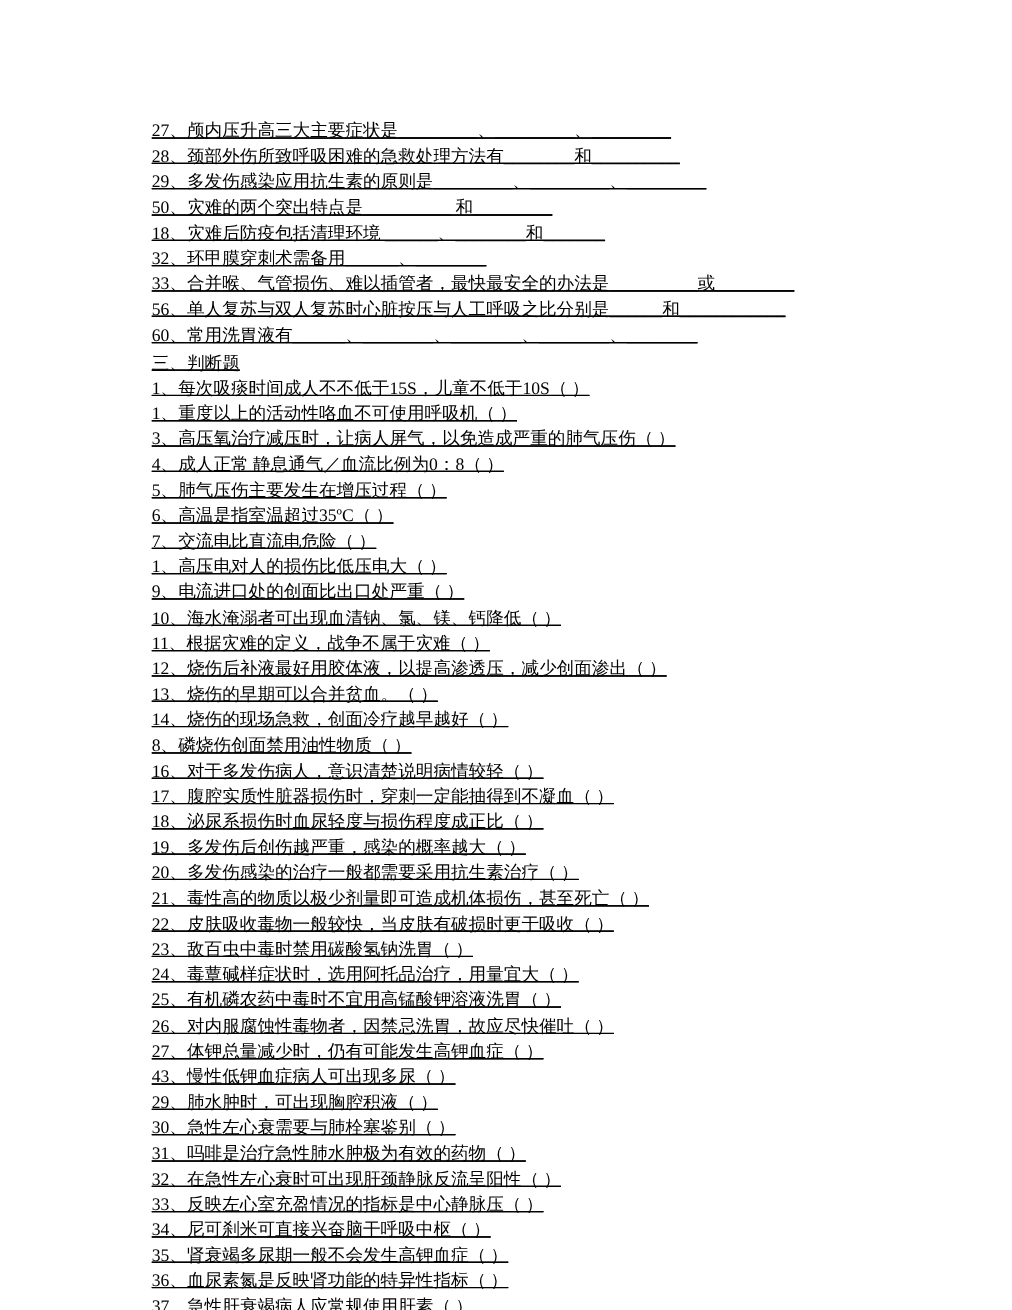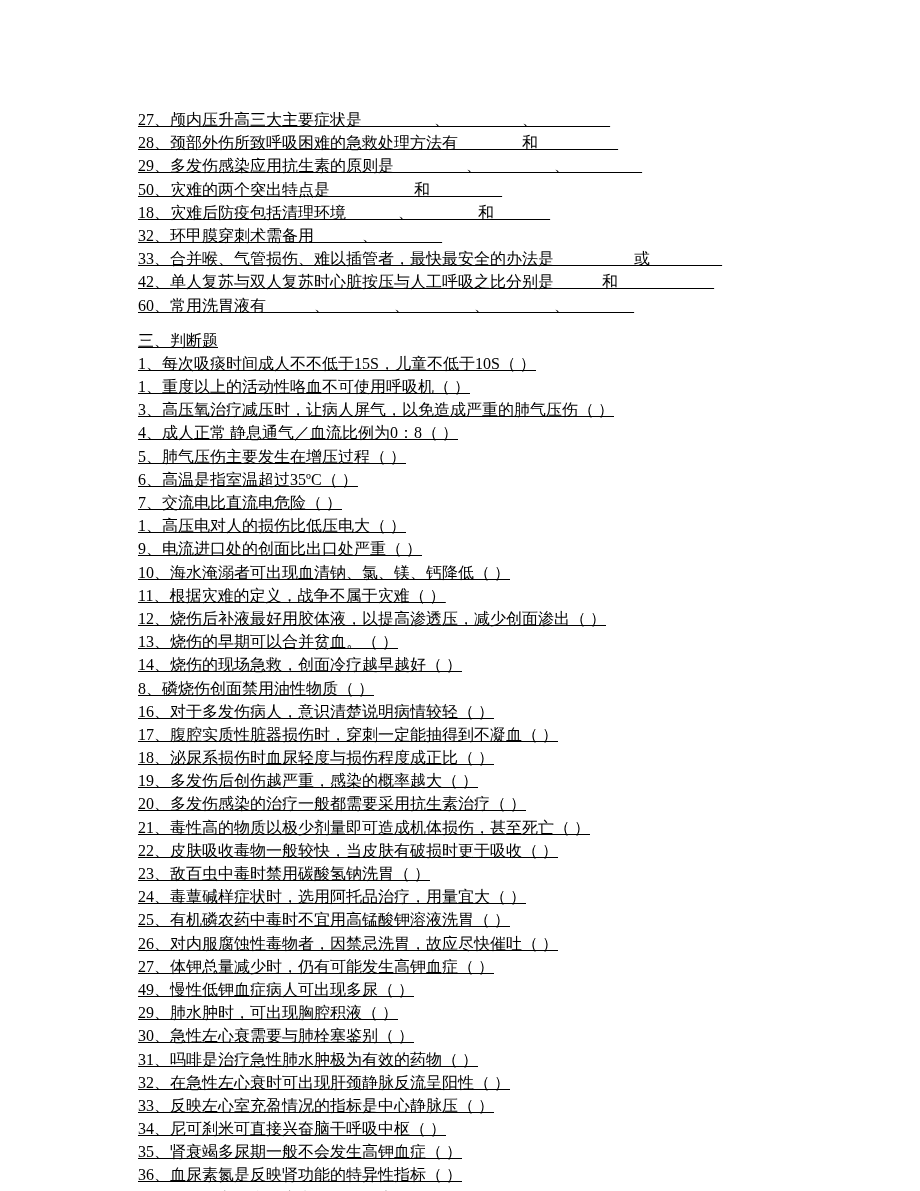--- a/index.html
+++ b/index.html
@@ -7,33 +7,33 @@
       width: 920px;
       height: 1191px;
       background: #fff;
       font-family: "SimSun", "宋体", serif;
       font-size: 16px;
       line-height: 1.45;
       color: #000;
       padding: 108px 70px 0 138px;
     }
     .line { white-space: nowrap; }
-    .section-title { margin-top: 12px; }
+    .section-title { margin-top: 2px; }
   </style>
 </head>
 <body>
 
 <div class="line">27、颅内压升高三大主要症状是_________、_________、_________</div>
 <div class="line">28、颈部外伤所致呼吸困难的急救处理方法有________和__________</div>
 <div class="line">29、多发伤感染应用抗生素的原则是_________、_________、_________</div>
 <div class="line">50、灾难的两个突出特点是__________  和_________</div>
 <div class="line">18、灾难后防疫包括清理环境  ______、________和_______</div>
 <div class="line">32、环甲膜穿刺术需备用______、________</div>
 <div class="line">33、合并喉、气管损伤、难以插管者，最快最安全的办法是__________或_________</div>
-<div class="line">42、单人复苏与双人复苏时心脏按压与人工呼吸之比分别是______和____________</div>
+<div class="line">56、单人复苏与双人复苏时心脏按压与人工呼吸之比分别是______和____________</div>
 <div class="line">60、常用洗胃液有______、________、________、________、________</div>
 
 <div class="line section-title">三、判断题</div>
 
 <div class="line">1、每次吸痰时间成人不不低于15S，儿童不低于10S（  ）</div>
 <div class="line">1、重度以上的活动性咯血不可使用呼吸机（  ）</div>
 <div class="line">3、高压氧治疗减压时，让病人屏气，以免造成严重的肺气压伤（  ）</div>
 <div class="line">4、成人正常  静息通气／血流比例为0：8（  ）</div>
 <div class="line">5、肺气压伤主要发生在增压过程（  ）</div>
 <div class="line">6、高温是指室温超过35ºC（  ）</div>
@@ -51,21 +51,21 @@
 <div class="line">18、泌尿系损伤时血尿轻度与损伤程度成正比（  ）</div>
 <div class="line">19、多发伤后创伤越严重，感染的概率越大（  ）</div>
 <div class="line">20、多发伤感染的治疗一般都需要采用抗生素治疗（  ）</div>
 <div class="line">21、毒性高的物质以极少剂量即可造成机体损伤，甚至死亡（  ）</div>
 <div class="line">22、皮肤吸收毒物一般较快，当皮肤有破损时更于吸收（  ）</div>
 <div class="line">23、敌百虫中毒时禁用碳酸氢钠洗胃（  ）</div>
 <div class="line">24、毒蕈碱样症状时，选用阿托品治疗，用量宜大（  ）</div>
 <div class="line">25、有机磷农药中毒时不宜用高锰酸钾溶液洗胃（  ）</div>
 <div class="line">26、对内服腐蚀性毒物者，因禁忌洗胃，故应尽快催吐（  ）</div>
 <div class="line">27、体钾总量减少时，仍有可能发生高钾血症（  ）</div>
-<div class="line">49、慢性低钾血症病人可出现多尿（  ）</div>
+<div class="line">43、慢性低钾血症病人可出现多尿（  ）</div>
 <div class="line">29、肺水肿时，可出现胸腔积液（  ）</div>
 <div class="line">30、急性左心衰需要与肺栓塞鉴别（  ）</div>
 <div class="line">31、吗啡是治疗急性肺水肿极为有效的药物（  ）</div>
 <div class="line">32、在急性左心衰时可出现肝颈静脉反流呈阳性（  ）</div>
 <div class="line">33、反映左心室充盈情况的指标是中心静脉压（  ）</div>
 <div class="line">34、尼可刹米可直接兴奋脑干呼吸中枢（  ）</div>
 <div class="line">35、肾衰竭多尿期一般不会发生高钾血症（  ）</div>
 <div class="line">36、血尿素氮是反映肾功能的特异性指标（  ）</div>
 <div class="line">37、急性肝衰竭病人应常规使用肝素（  ）</div>
 

